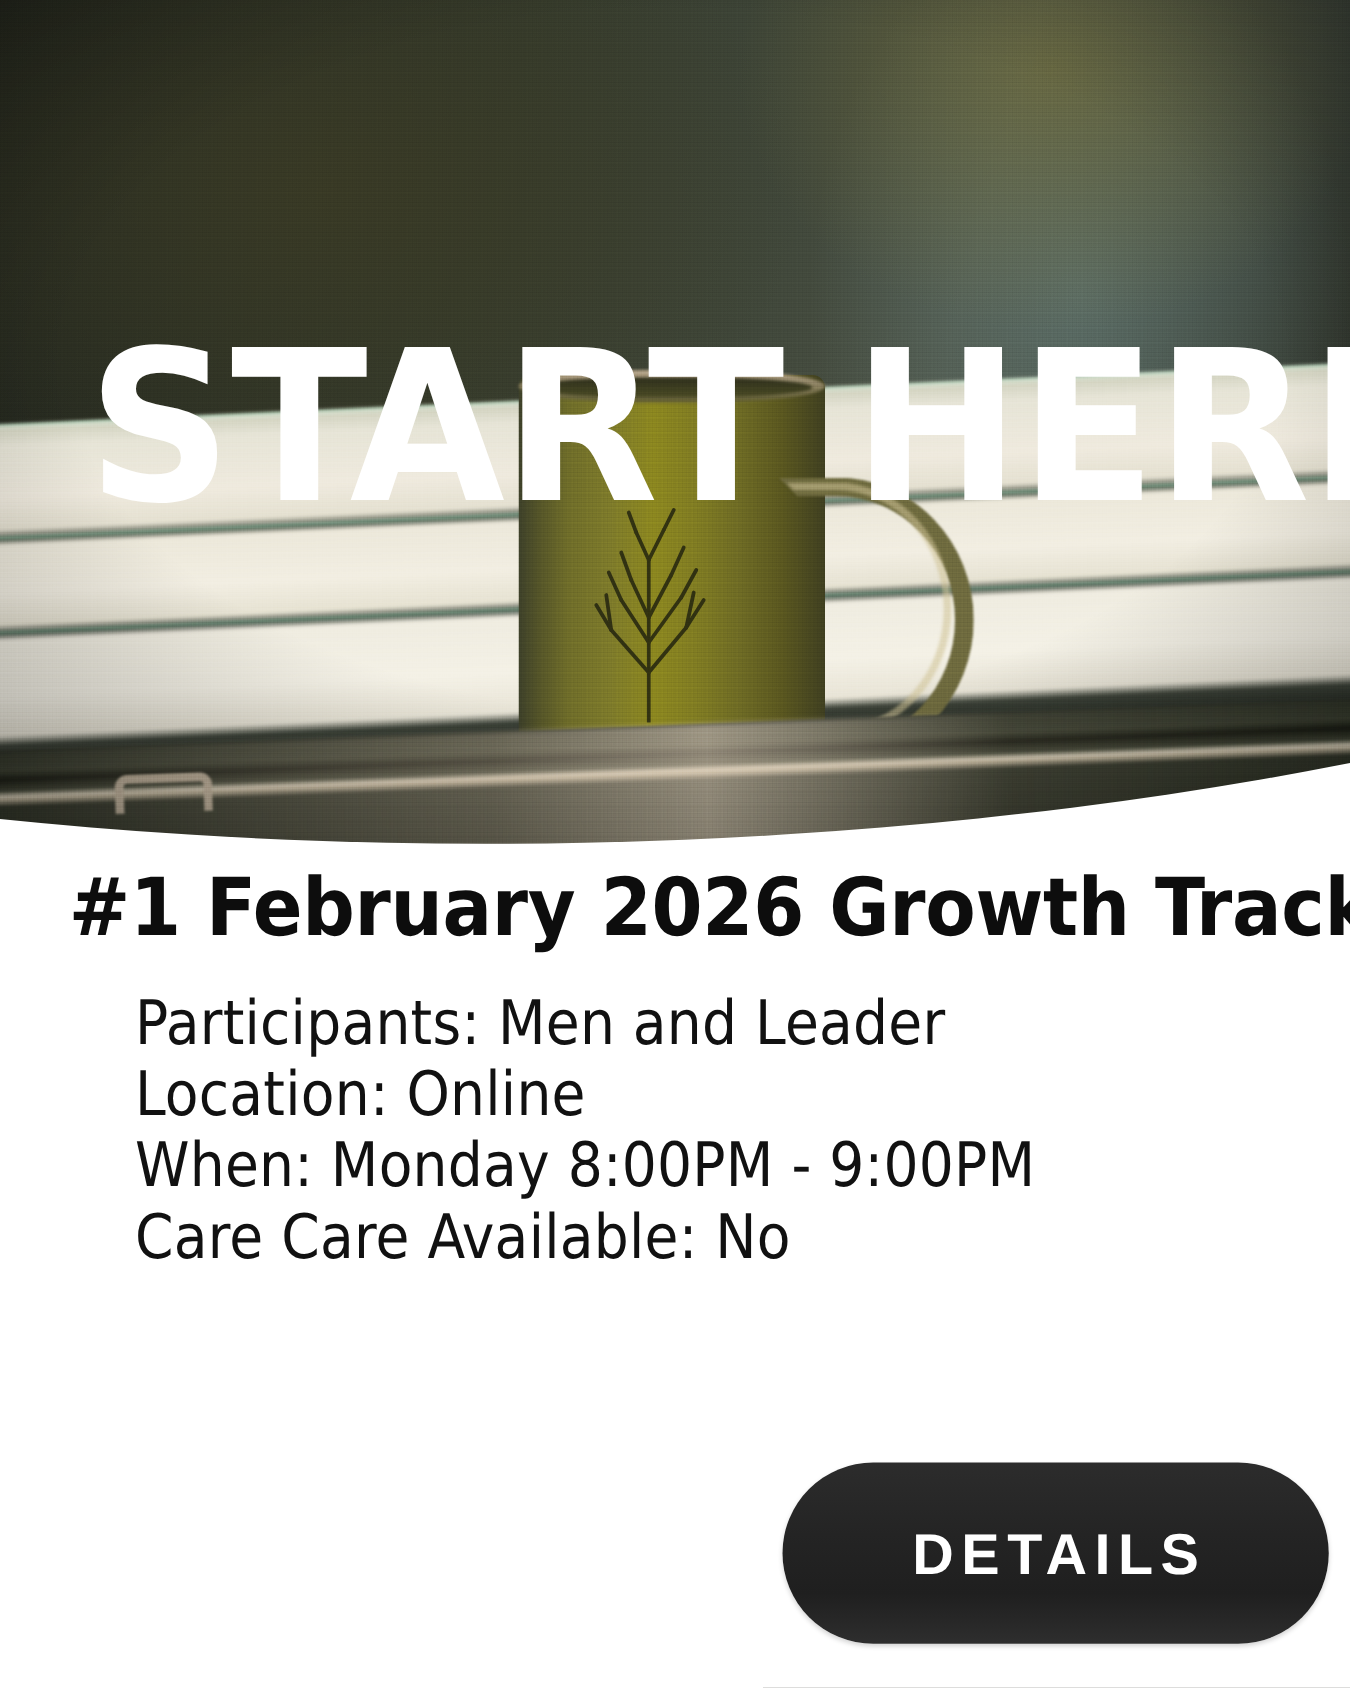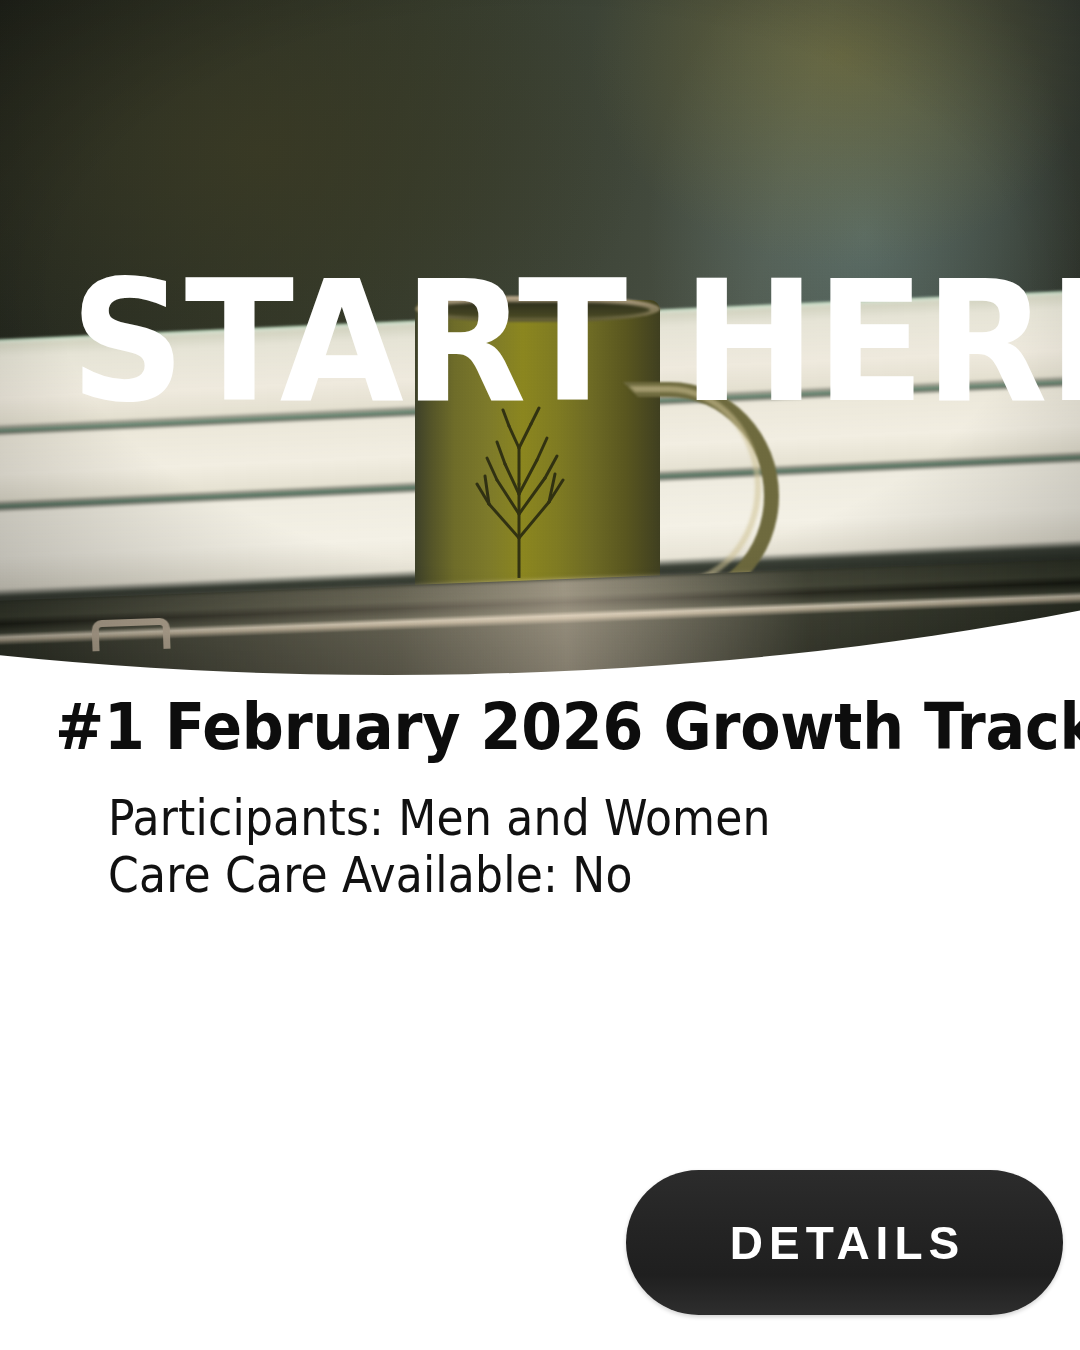--- a/index.html
+++ b/index.html
@@ -409,21 +409,23 @@
     </div>
 
     <div class="hero-title">START HERE</div>
   </div>
 
   <div class="content">
 
     <div class="event-title">#1 February 2026 Growth Track</div>
 
     <ul class="details-list">
-      <li>Participants: Men and Women</li>
+      <li>Participants: Men and Leader</li>
+      <li>Location: Online</li>
+      <li>When: Monday 8:00PM - 9:00PM</li>
       <li>Care Care Available: No</li>
     </ul>
 
     <div class="cta-wrap">
       <button class="cta-button">DETAILS</button>
     </div>
 
   </div>
 
 </div>

